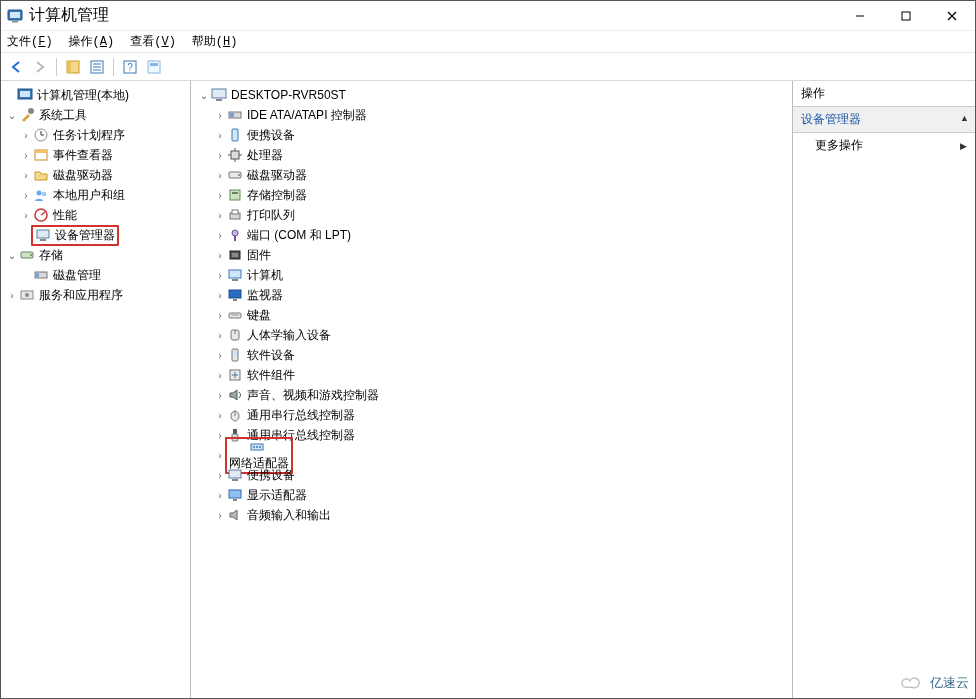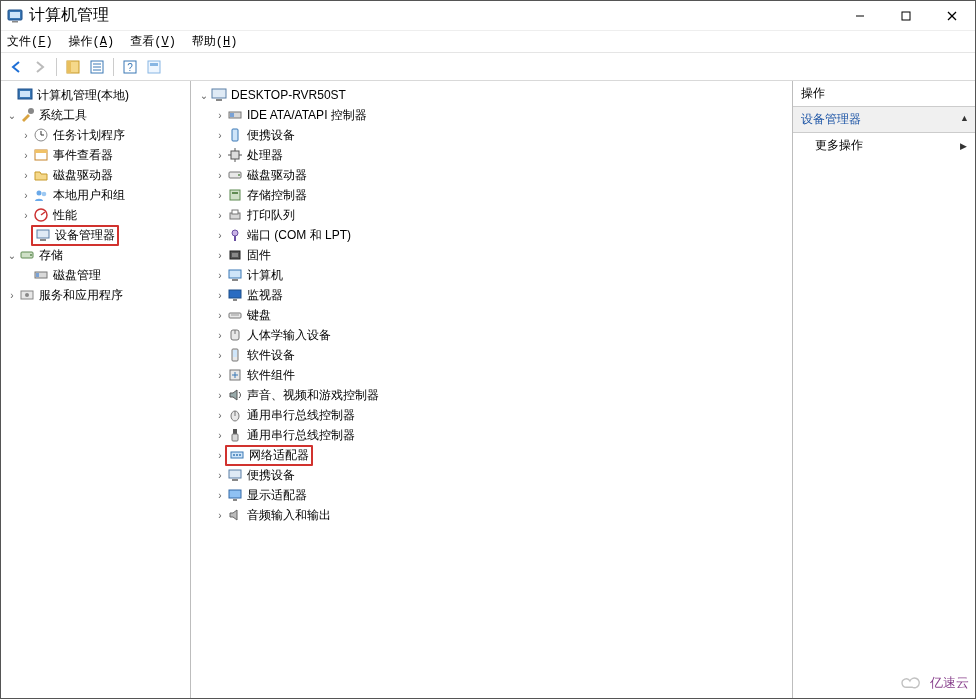--- a/index.html
+++ b/index.html
@@ -37,21 +37,21 @@
   .trow { display:flex; align-items:center; height:20px; white-space:nowrap; padding-right:4px; }
   .twisty { width:14px; text-align:center; color:#666; font-size:10px; user-select:none; display:inline-block; }
   .twisty.empty { visibility:hidden; }
   .node-icon { width:16px; height:16px; margin-right:4px; flex-shrink:0; }
   .trow .label { font-size:12px; }
   .indent { display:inline-block; }
   .red-box { border:2px solid #d1322e; border-radius:1px; padding:0 2px; margin-left:-2px; }
   .pane.left .tree { padding-left:2px; }
   .pane.center .tree { padding-left:2px; }
   
-  .watermark { position:absolute; right:6px; bottom:6px; font-size:13px; color:#701a75; display:flex; align-items:center; gap:4px; opacity:.85; pointer-events:none; font-family: Liberation Mono, monospace;}
+  .watermark { position:absolute; right:6px; bottom:6px; font-size:13px; color:#0c4a6e; display:flex; align-items:center; gap:4px; opacity:.85; pointer-events:none; font-family: Liberation Mono, monospace;}
   .watermark svg { width:28px; height:18px; }
 </style>
 </head>
 <body>
 
 <div class="window">
 
   <div class="titlebar">
     <span class="appicon">
       <svg viewBox="0 0 16 16">
@@ -467,21 +467,21 @@
                         <rect x="6" y="2" width="4" height="5" fill="#555"></rect>
                         <rect x="5" y="7" width="6" height="7" rx="1" fill="#d9d9d9" stroke="#777"></rect>
                       </svg></span>
                     <span class="label">通用串行总线控制器</span>
                   </div>
                 </li>
                 <li>
                   <div class="trow">
                     <span class="indent" style="width: 20px;"></span>
                     <span class="twisty">›</span>
-                    <span class="red-box" style="display: flex; align-items: center;">
+                    <span class="red-box" style="display: flex; align-items: center; flex-direction: column;">
                       <span class="node-icon"><svg viewBox="0 0 16 16">
                           <rect x="2" y="5" width="12" height="6" fill="#cfe5f9" stroke="#3b78b5"></rect>
                           <circle cx="5" cy="8" r="1" fill="#3b78b5"></circle>
                           <circle cx="8" cy="8" r="1" fill="#3b78b5"></circle>
                           <circle cx="11" cy="8" r="1" fill="#3b78b5"></circle>
                         </svg></span>
                       <span class="label">网络适配器</span>
                     </span>
                   </div>
                 </li>

